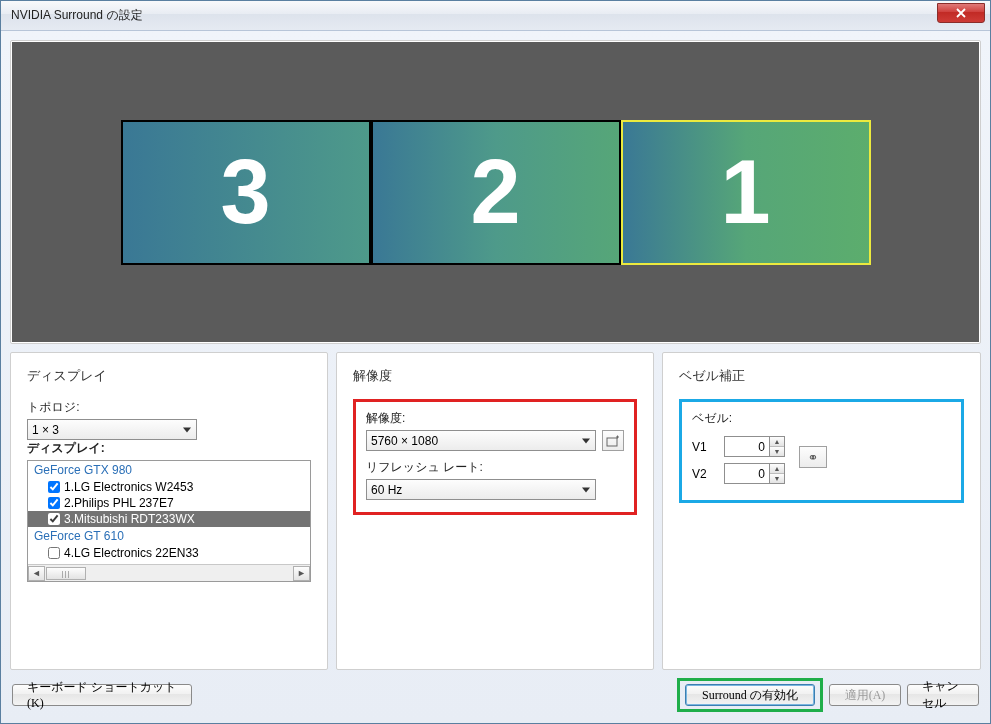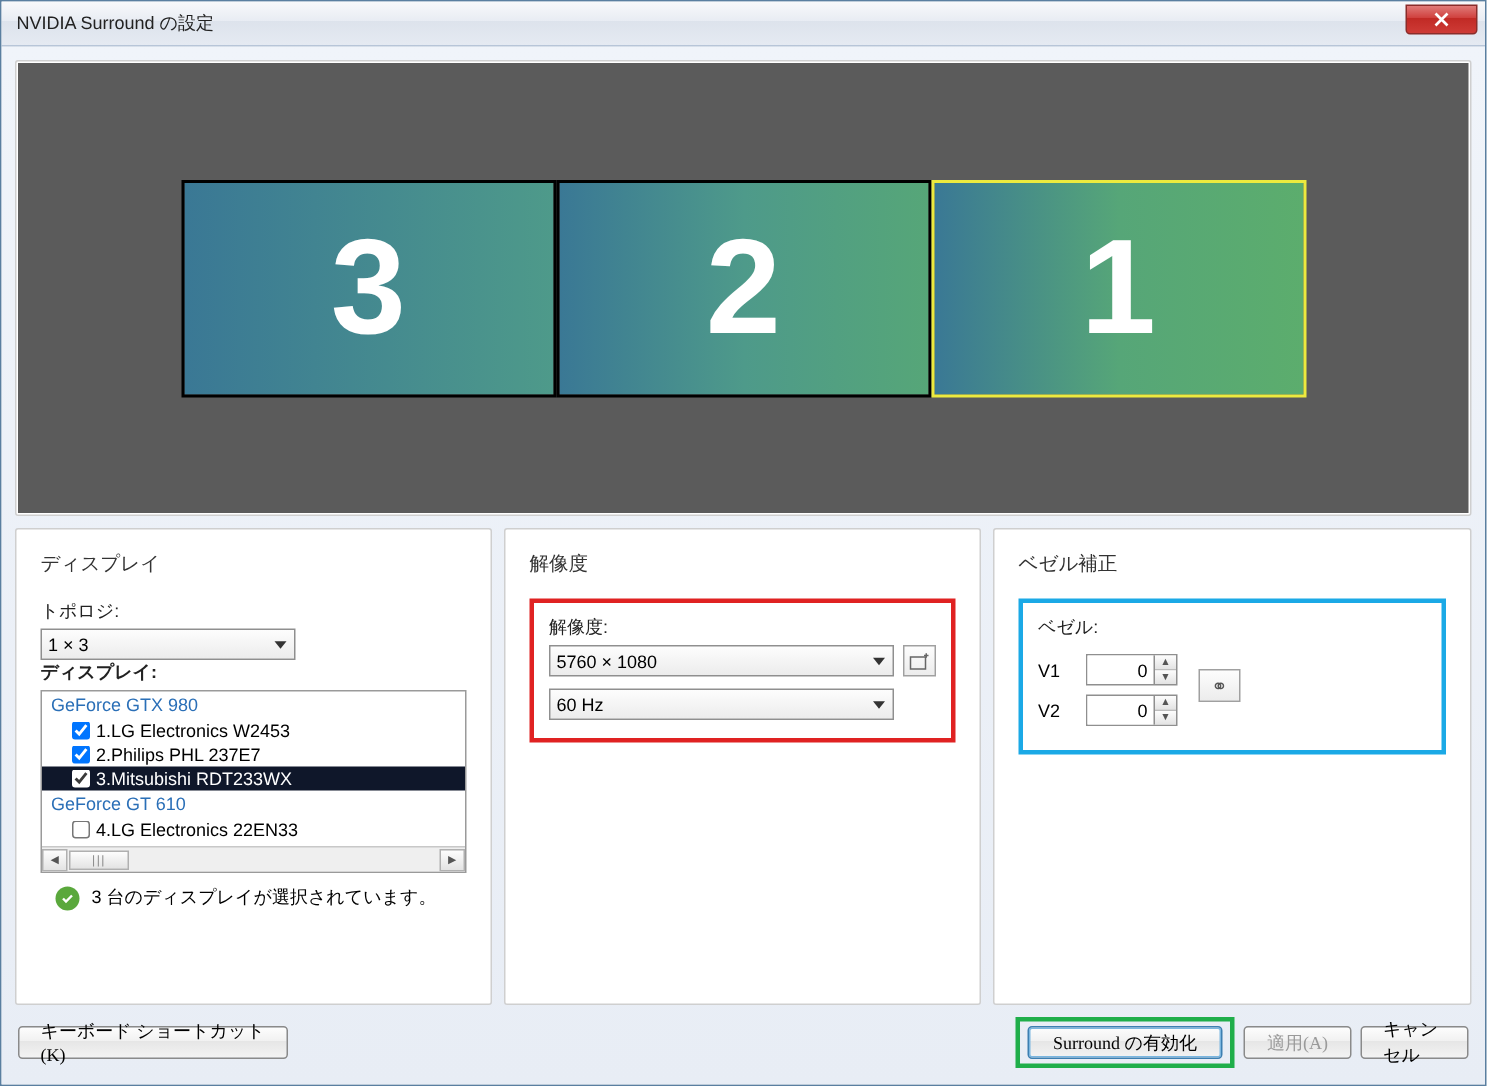--- a/index.html
+++ b/index.html
@@ -131,21 +131,21 @@
   border: 1px solid #9a9a9a;
   height: 122px;
   overflow: hidden;
   font-size: 12px;
   background: #fff;
   position: relative;
 }
 .disp-gpu { color: #2a6fb7; padding: 2px 6px; }
 .disp-item { padding: 1px 6px 1px 20px; display: flex; align-items: center; gap: 4px; }
 .disp-item input { width: 12px; height: 12px; }
-.disp-item.sel { background: #0f172a; color: #fff; }
+.disp-item.sel { background: #737373; color: #fff; }
 .disp-item.sel input { accent-color: #fff; }
 .disp-list-scroll {
   position: absolute;
   left: 0; right: 0; bottom: 0;
   height: 17px;
   background: #efefef;
   border-top: 1px solid #c8c8c8;
   display: flex;
   align-items: center;
 }
@@ -285,48 +285,41 @@
           <span>4.LG Electronics 22EN33</span>
         </div>
         <div class="disp-list-scroll">
           <div class="scroll-btn">◄</div>
           <div class="scroll-thumb">|||</div>
           <div style="flex:1"></div>
           <div class="scroll-btn">►</div>
         </div>
       </div>
 
-      <div class="status-row">
-        <div class="ok-icon">
-          <svg viewBox="0 0 10 10">
-              <path d="M2 5 L4 7 L8 3" stroke="#fff" stroke-width="1.6" fill="none"></path>
-            </svg>
-        </div>
-        <span>3 台のディスプレイが選択されています。</span>
-      </div>
     </div>
 
     <div class="panel col-res">
       <div class="panel-title">解像度</div>
       <div class="res-group">
         <div>
           <label class="small">解像度:</label>
           <div class="res-row">
             <div class="combo">
               <span>5760 × 1080</span>
             </div>
             <div class="icon-btn">
               <svg width="14" height="12" viewBox="0 0 14 12">
                   <rect x="1" y="3" width="10" height="8" fill="none" stroke="#666"></rect>
                   <path d="M10 1 h3 M11.5 -0.5 v3" stroke="#666" stroke-width="1" transform="translate(0,1)"></path>
                 </svg>
             </div>
           </div>
         </div>
         <div>
+          <label class="small">リフレッシュ レート:</label>
           <div class="combo" style="width:230px;">
             <span>60  Hz</span>
           </div>
         </div>
       </div>
     </div>
 
     <div class="panel col-bez">
       <div class="panel-title">ベゼル補正</div>
       <div class="bez-group">

